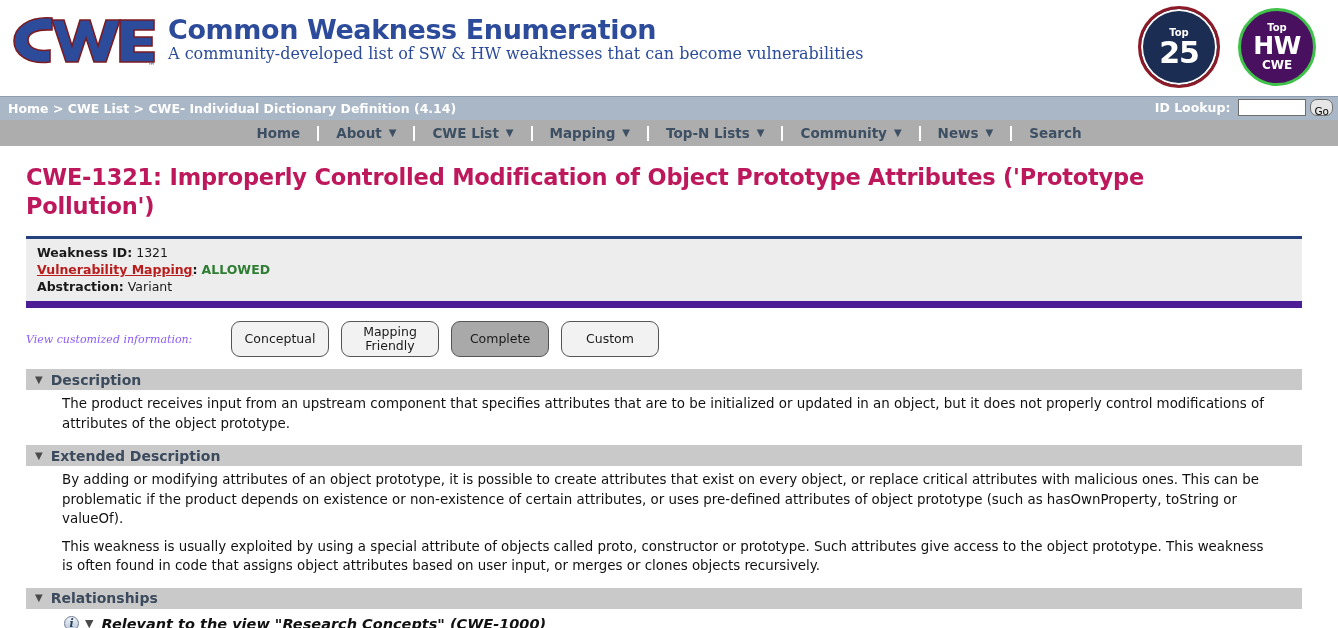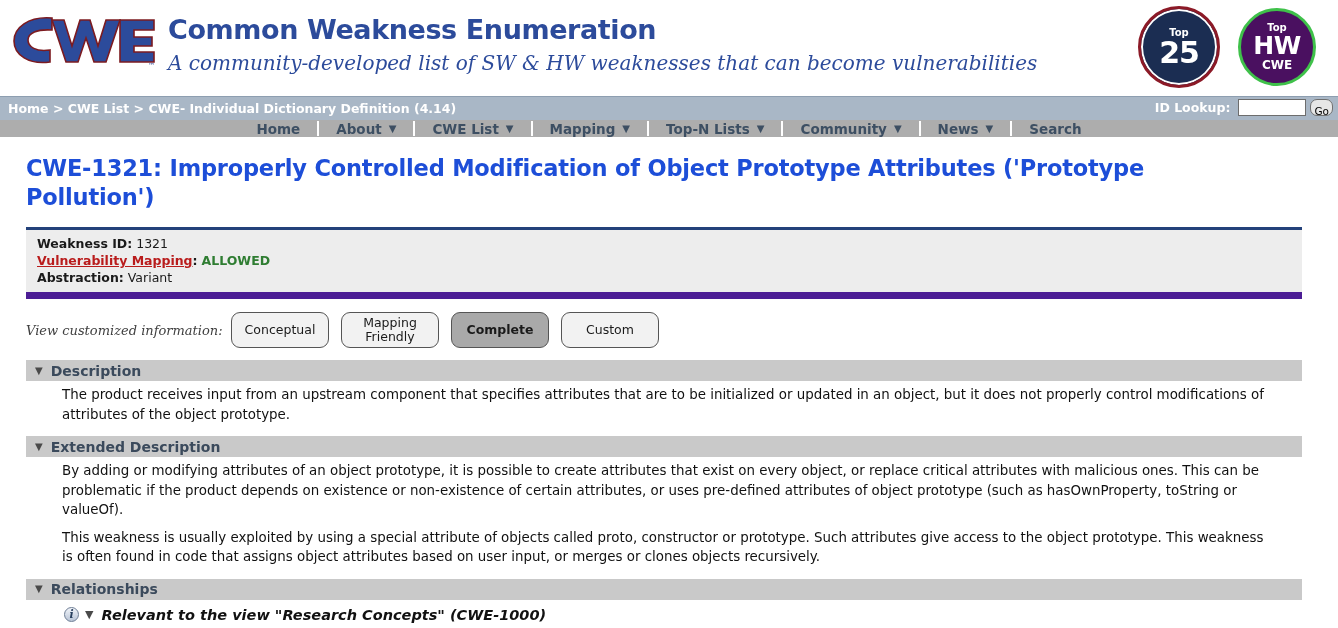--- a/index.html
+++ b/index.html
@@ -39,24 +39,22 @@
     font-family: "DejaVu Sans", sans-serif;
     font-weight: bold;
     font-size: 27px;
     color: #2c4b9b;
     letter-spacing: -0.4px;
     line-height: 1.05;
     white-space: nowrap;
   }
   .brand-sub {
     font-family: "DejaVu Serif", serif;
-    font-style: italic;
-    font-size: 20px;
+    font-size: 16px;
     color: #2c4b9b;
-    margin-top: 7px;
     white-space: nowrap;
   }
 
   .badges {
     position: absolute;
     right: 0;
     top: 6px;
     display: flex;
     align-items: center;
   }
@@ -183,21 +181,21 @@
     font-family: "DejaVu Sans", sans-serif;
     border: 1px solid #707070;
     background: #e6e6e6;
     border-radius: 7px;
     cursor: pointer;
     line-height: 15px;
   }
 
   
   .navbar {
-    height: 17px;
+    height: 26px;
     background: #adadad;
     display: flex;
     align-items: center;
     justify-content: center;
   }
   .nav-item {
     font-family: "DejaVu Sans", sans-serif;
     font-weight: bold;
     font-size: 13.5px;
     color: #3d4f63;
@@ -219,21 +217,21 @@
   }
 
   
   .content {
     padding: 0 26px;
   }
   .page-title {
     font-family: "DejaVu Sans", sans-serif;
     font-weight: bold;
     font-size: 22.5px;
-    color: #1d4ed8;
+    color: #be185d;
     line-height: 1.27;
     margin: 17px 0 0 0;
     max-width: 1225px;
     letter-spacing: -0.2px;
   }
 
   .infobox {
     margin-top: 16px;
     width: 1276px;
     background: #ededed;
@@ -258,22 +256,22 @@
   .allowed { font-weight: bold; color: #2f7d32; }
 
   .viewrow {
     display: flex;
     align-items: center;
     margin-top: 13px;
   }
   .viewrow-label {
     font-family: "DejaVu Serif", serif;
     font-style: italic;
-    font-size: 13px;
-    color: #404040;
+    font-size: 11px;
+    color: #8b5cf6;
     width: 205px;
     white-space: nowrap;
   }
   .vbtn {
     width: 98px;
     height: 36px;
     border: 1px solid #555555;
     border-radius: 9px;
     background: #f2f2f2;
     font-family: "DejaVu Sans", sans-serif;
@@ -283,21 +281,21 @@
     align-items: center;
     justify-content: center;
     text-align: center;
     margin-right: 12px;
     cursor: pointer;
     line-height: 1.12;
     box-sizing: border-box;
   }
   .vbtn.selected {
     background: #a9a9a9;
-    font-weight: bold;
+    font-weight: normal;
   }
 
   .sec-head {
     margin-top: 12px;
     width: 1276px;
     height: 21px;
     background: #c9c9c9;
     display: flex;
     align-items: center;
     padding-left: 9px;

